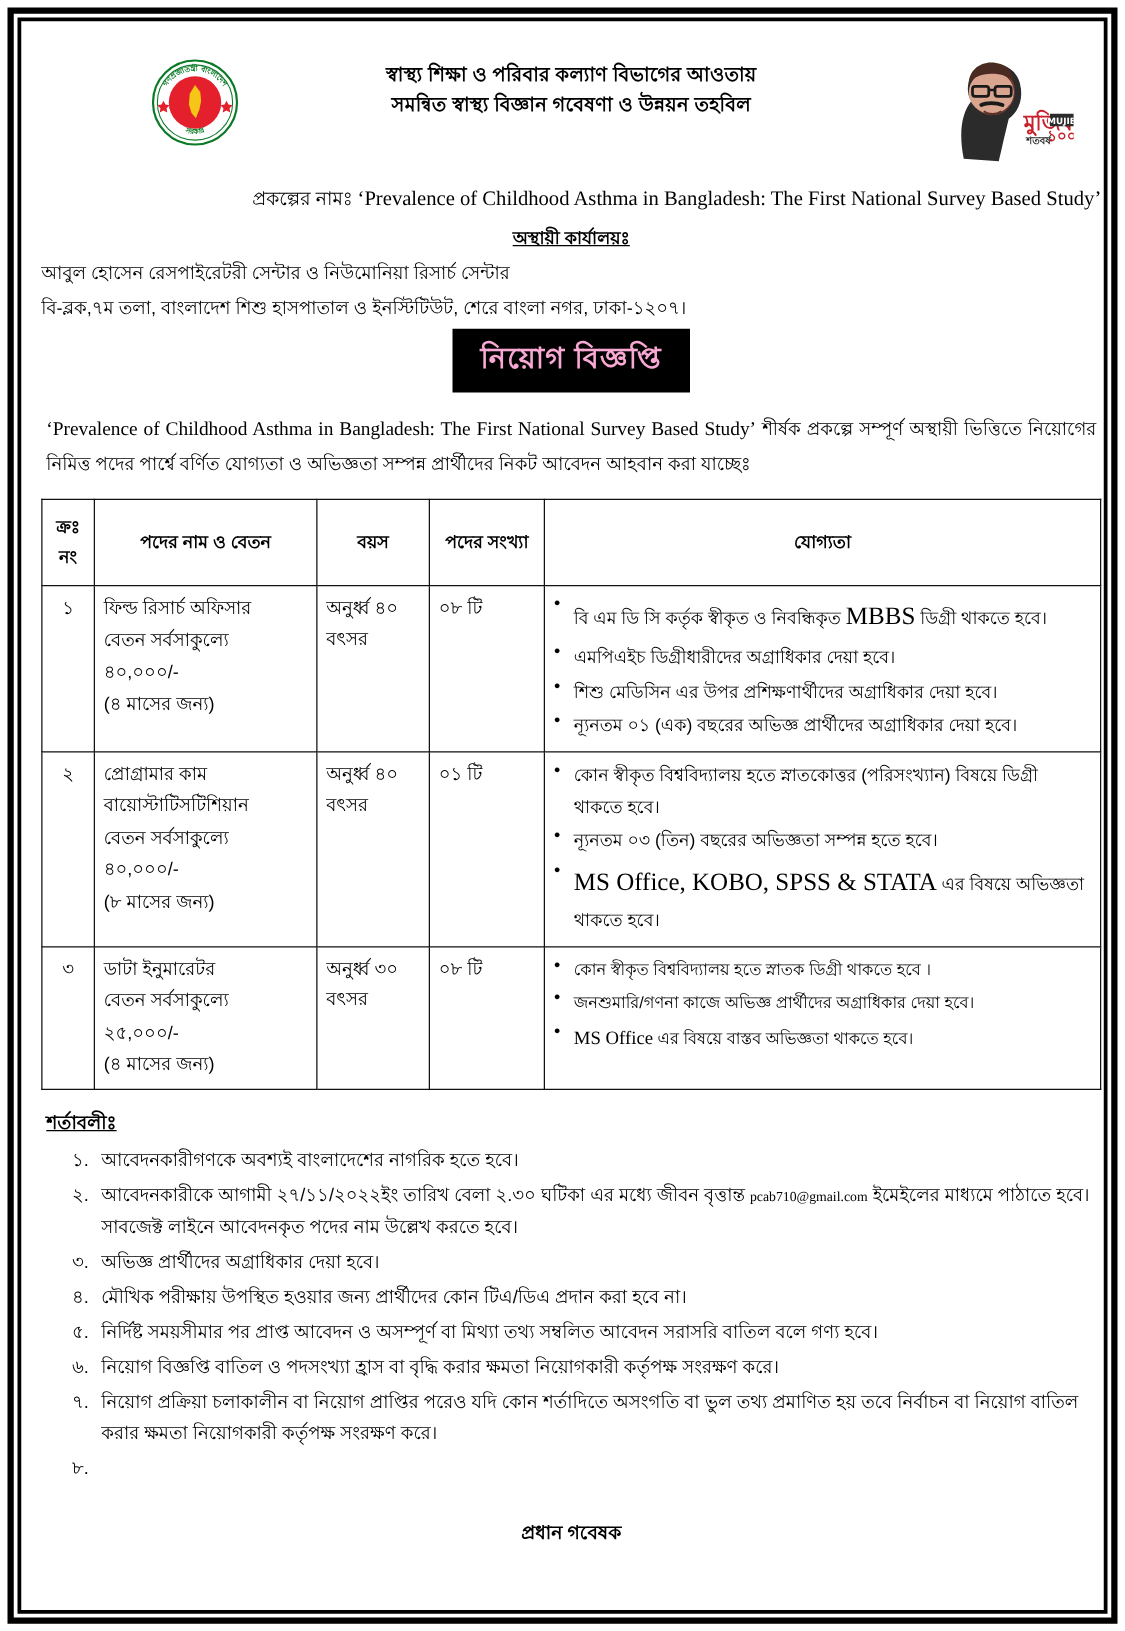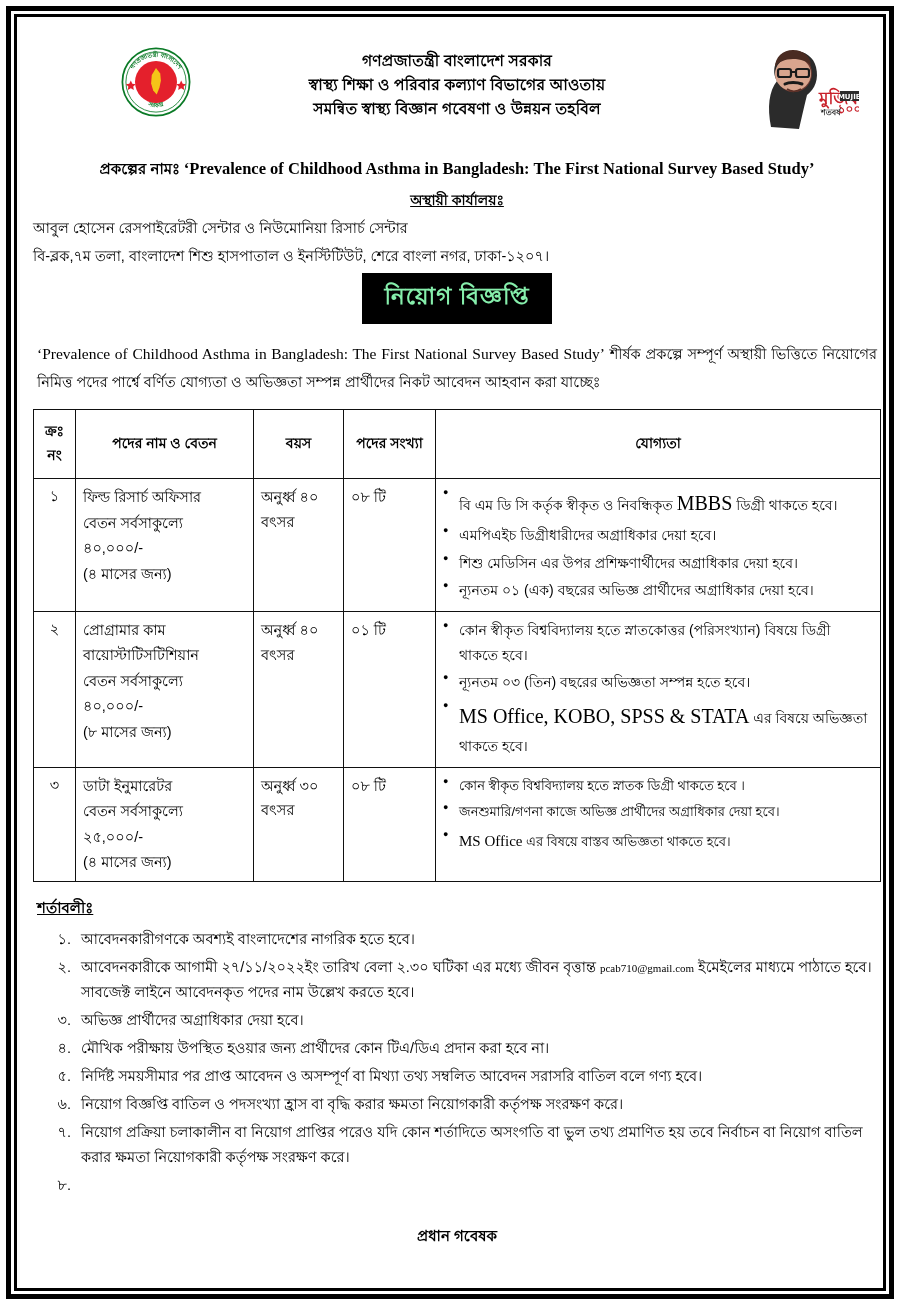--- a/index.html
+++ b/index.html
@@ -69,24 +69,24 @@
   .mujib-logo {
     position: absolute;
     right: 22px;
     top: -8px;
     width: 118px;
     height: 92px;
   }
 
   
   .project-line {
-    margin-top: 13px;
-    text-align: center;
+    margin-top: 3px;
+    text-align: right;
     font-size: 15px;
-    font-weight: bold;
+    font-weight: normal;
     white-space: nowrap;
   }
   .project-line .bn {
     font-family: "Liberation Sans", "DejaVu Sans", sans-serif;
     font-size: 15px;
   }
   .project-line .en {
     font-family: "Liberation Serif", "DejaVu Serif", serif;
     font-size: 16.5px;
   }
@@ -117,21 +117,21 @@
     font-size: 15px;
     font-weight: 600;
   }
   .memo-date u { text-decoration: underline; }
 
   
   .banner-wrap { text-align: center; margin-top: 4px; }
   .banner {
     display: inline-block;
     background: #000;
-    color: #86efac;
+    color: #f9a8d4;
     padding: 5px 22px 7px;
     font-family: "Liberation Sans", "DejaVu Sans", sans-serif;
     font-size: 23px;
     font-weight: bold;
     letter-spacing: 1px;
   }
 
   
   .intro {
     margin-top: 16px;
@@ -285,21 +285,20 @@
           <text font-size="8.5" font-family="DejaVu Sans, sans-serif" fill="#0a7a26" font-weight="bold">
             <textPath href="#topArc" startOffset="50%" text-anchor="middle">গণপ্রজাতন্ত্রী বাংলাদেশ</textPath>
           </text>
           <text font-size="8.5" font-family="DejaVu Sans, sans-serif" fill="#0a7a26" font-weight="bold">
             <textPath href="#botArc" startOffset="50%" text-anchor="middle">সরকার</textPath>
           </text>
         </svg>
       </div>
 
       <div class="header-center">
-        <div>গণপ্রজাতন্ত্রী বাংলাদেশ সরকার</div>
         <div>স্বাস্থ্য শিক্ষা ও পরিবার কল্যাণ বিভাগের আওতায়</div>
         <div>সমন্বিত স্বাস্থ্য বিজ্ঞান গবেষণা ও উন্নয়ন তহবিল</div>
       </div>
 
       <div class="mujib-logo">
         <svg viewBox="0 0 118 92" width="118" height="92">
           <g>
             <path d="M30 86 C26 66 28 50 36 40 C30 30 34 16 46 12 C58 7 72 13 75 26 C78 38 74 48 66 54 C62 70 60 80 58 88 Z" fill="#2b2b2b"></path>
             <path d="M37 40 C33 28 39 17 50 15 C62 13 71 21 71 32 C71 42 64 50 55 51 C46 52 39 47 37 40 Z" fill="#6e3b32"></path>
             <ellipse cx="52" cy="33" rx="18" ry="17" fill="#d9a58e"></ellipse>

